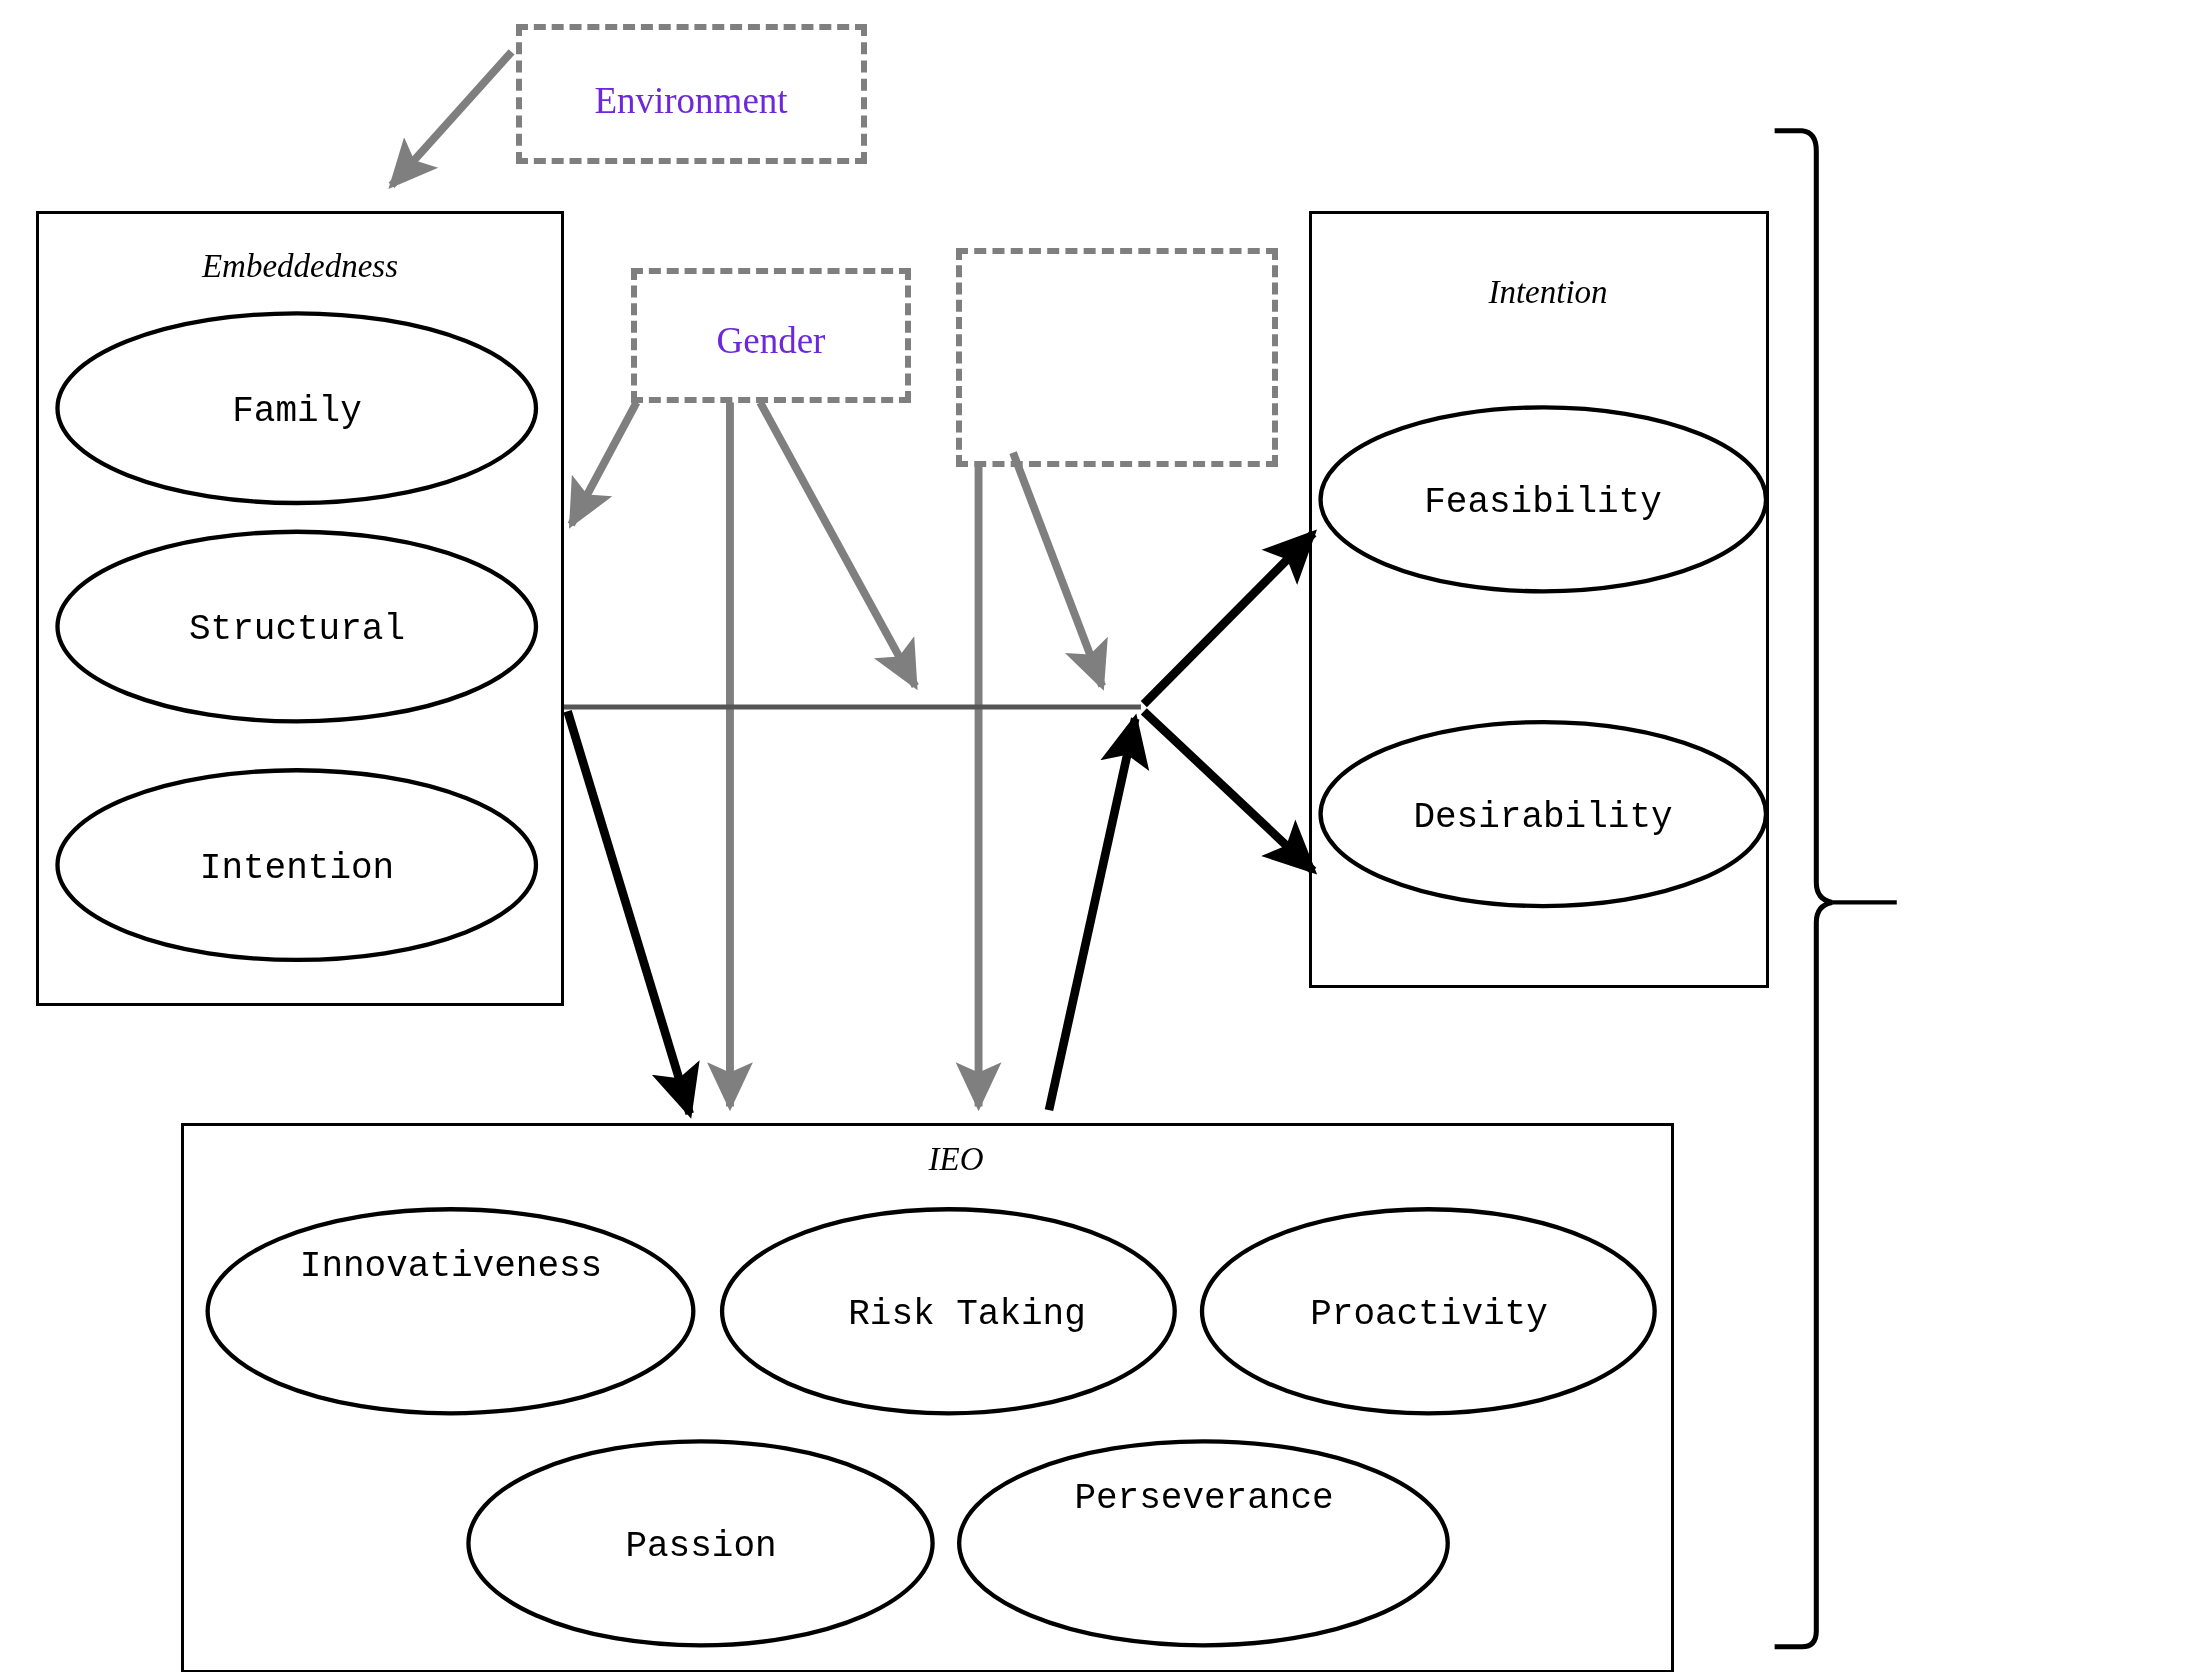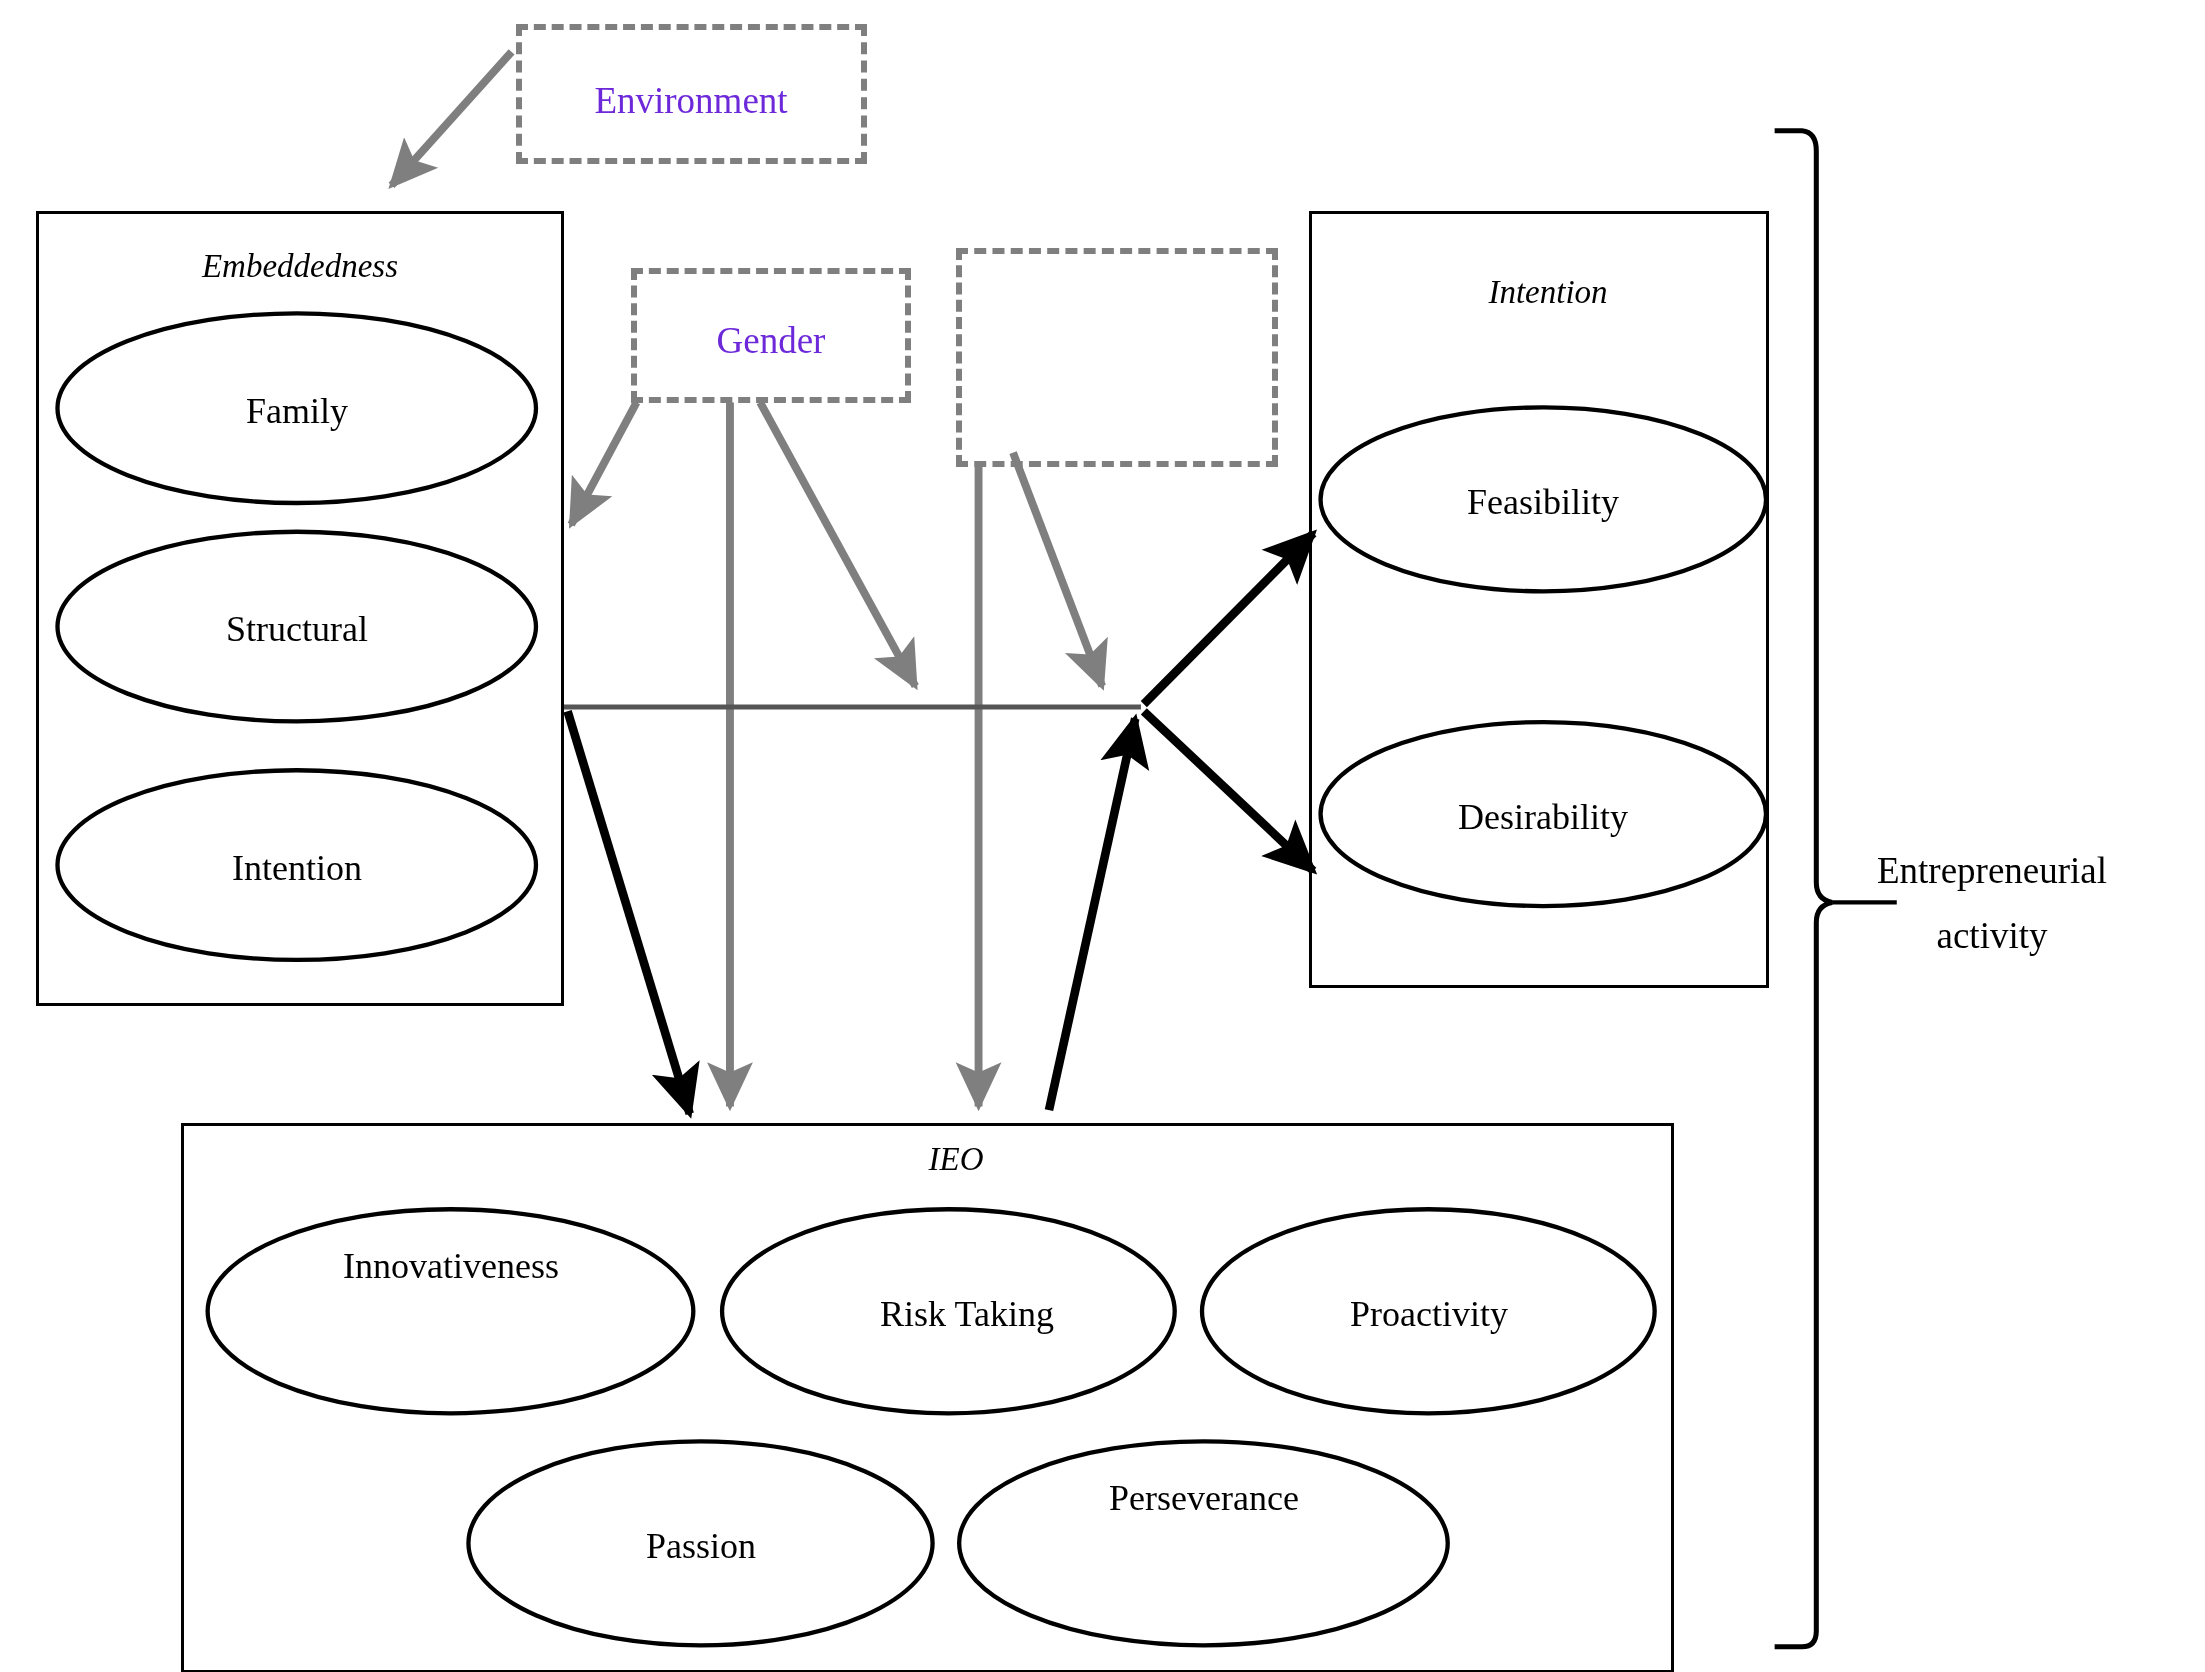--- a/index.html
+++ b/index.html
@@ -54,20 +54,21 @@
     line-height: 1.55;
     transform: translate(-50%, -50%);
   }
   .ellipse-label {
     position: absolute;
     font-size: 36px;
     color: #000000;
     text-align: center;
     white-space: nowrap;
     transform: translate(-50%, -50%);
+    font-family: Liberation Mono, monospace;
   }
   .outcome-label {
     position: absolute;
     font-size: 37px;
     color: #000000;
     text-align: center;
     line-height: 1.75;
     white-space: nowrap;
     transform: translateX(-50%);
   }
@@ -156,19 +157,15 @@
   <div class="ellipse-label" style="left:1204px; top:1498px;">Perseverance</div>
 
   <div class="dashed-box" style="left:516px; top:24px; width:351px; height:140px;"></div>
   <div class="dash-label" style="left:691px; top:101px;">Environment</div>
 
   <div class="dashed-box" style="left:631px; top:268px; width:280px; height:135px;"></div>
   <div class="dash-label" style="left:771px; top:341px;">Gender</div>
 
   <div class="dashed-box" style="left:956px; top:248px; width:322px; height:219px;"></div>
 
-  <div class="outcome-label" style="left:1992px; top:839px;">
-    <span>Entrepreneurial</span><br>
-    <span>activity</span>
-  </div>
 
 </div>
 
 
 </body></html>

